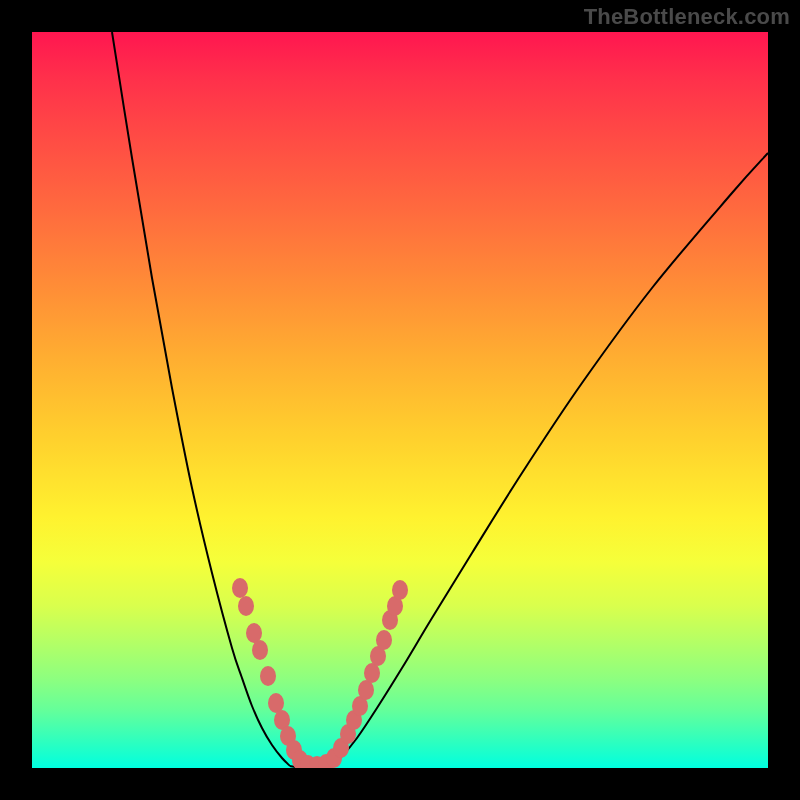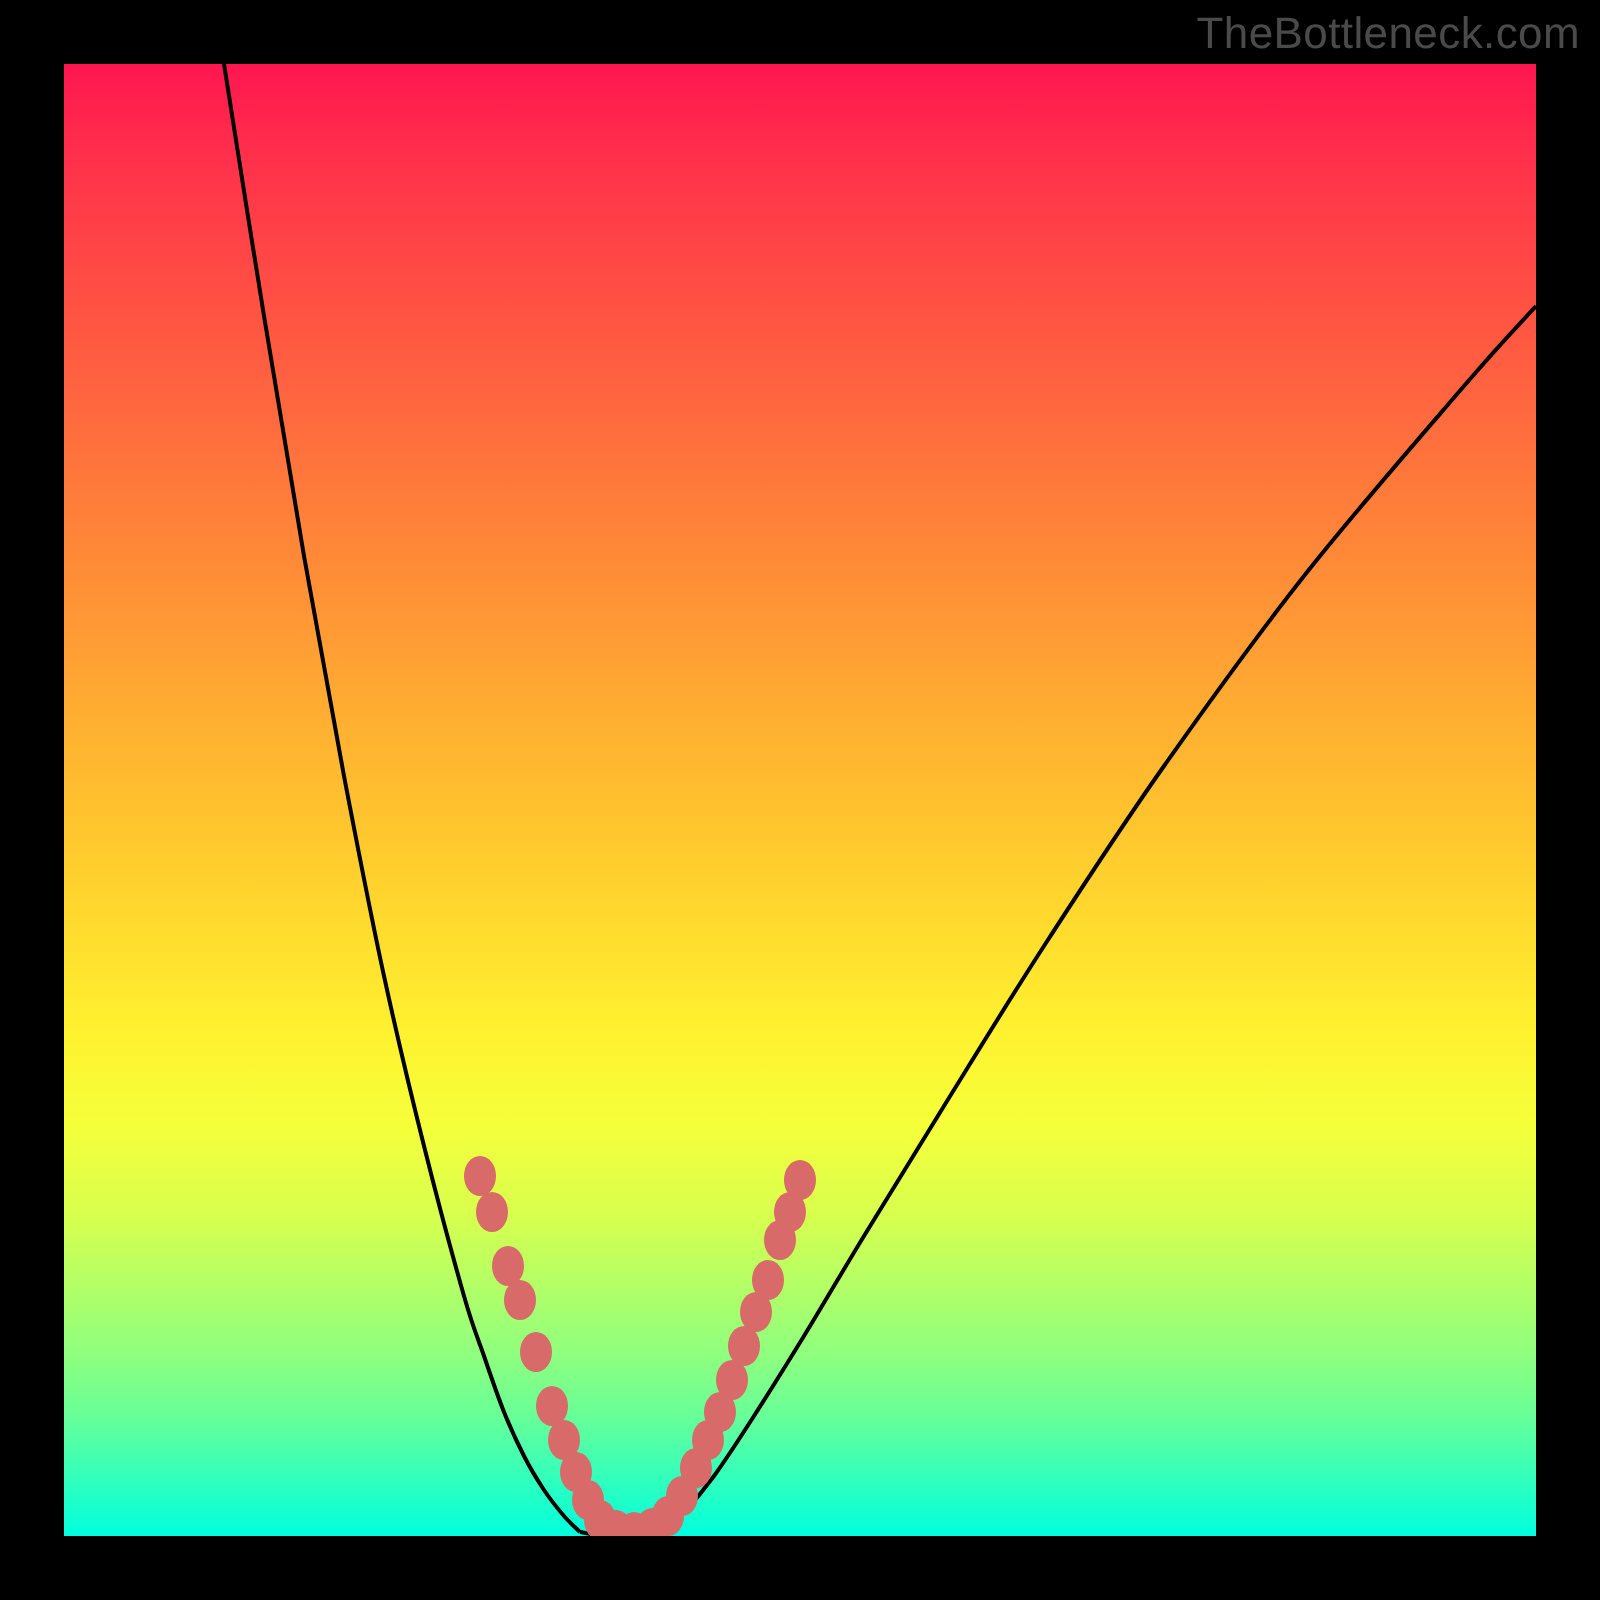--- a/index.html
+++ b/index.html
@@ -16,21 +16,21 @@
     width: 800px;
     height: 800px;
     background: #000;
   }
   .watermark {
     position: absolute;
     top: 4px;
     right: 10px;
     color: #4a4a4a;
     font-size: 22px;
-    font-weight: 400;
+    font-weight: 700;
     letter-spacing: 0.2px;
     z-index: 20;
   }
   .plot-area {
     position: absolute;
     left: 32px;
     top: 32px;
     width: 736px;
     height: 736px;
     overflow: hidden;

